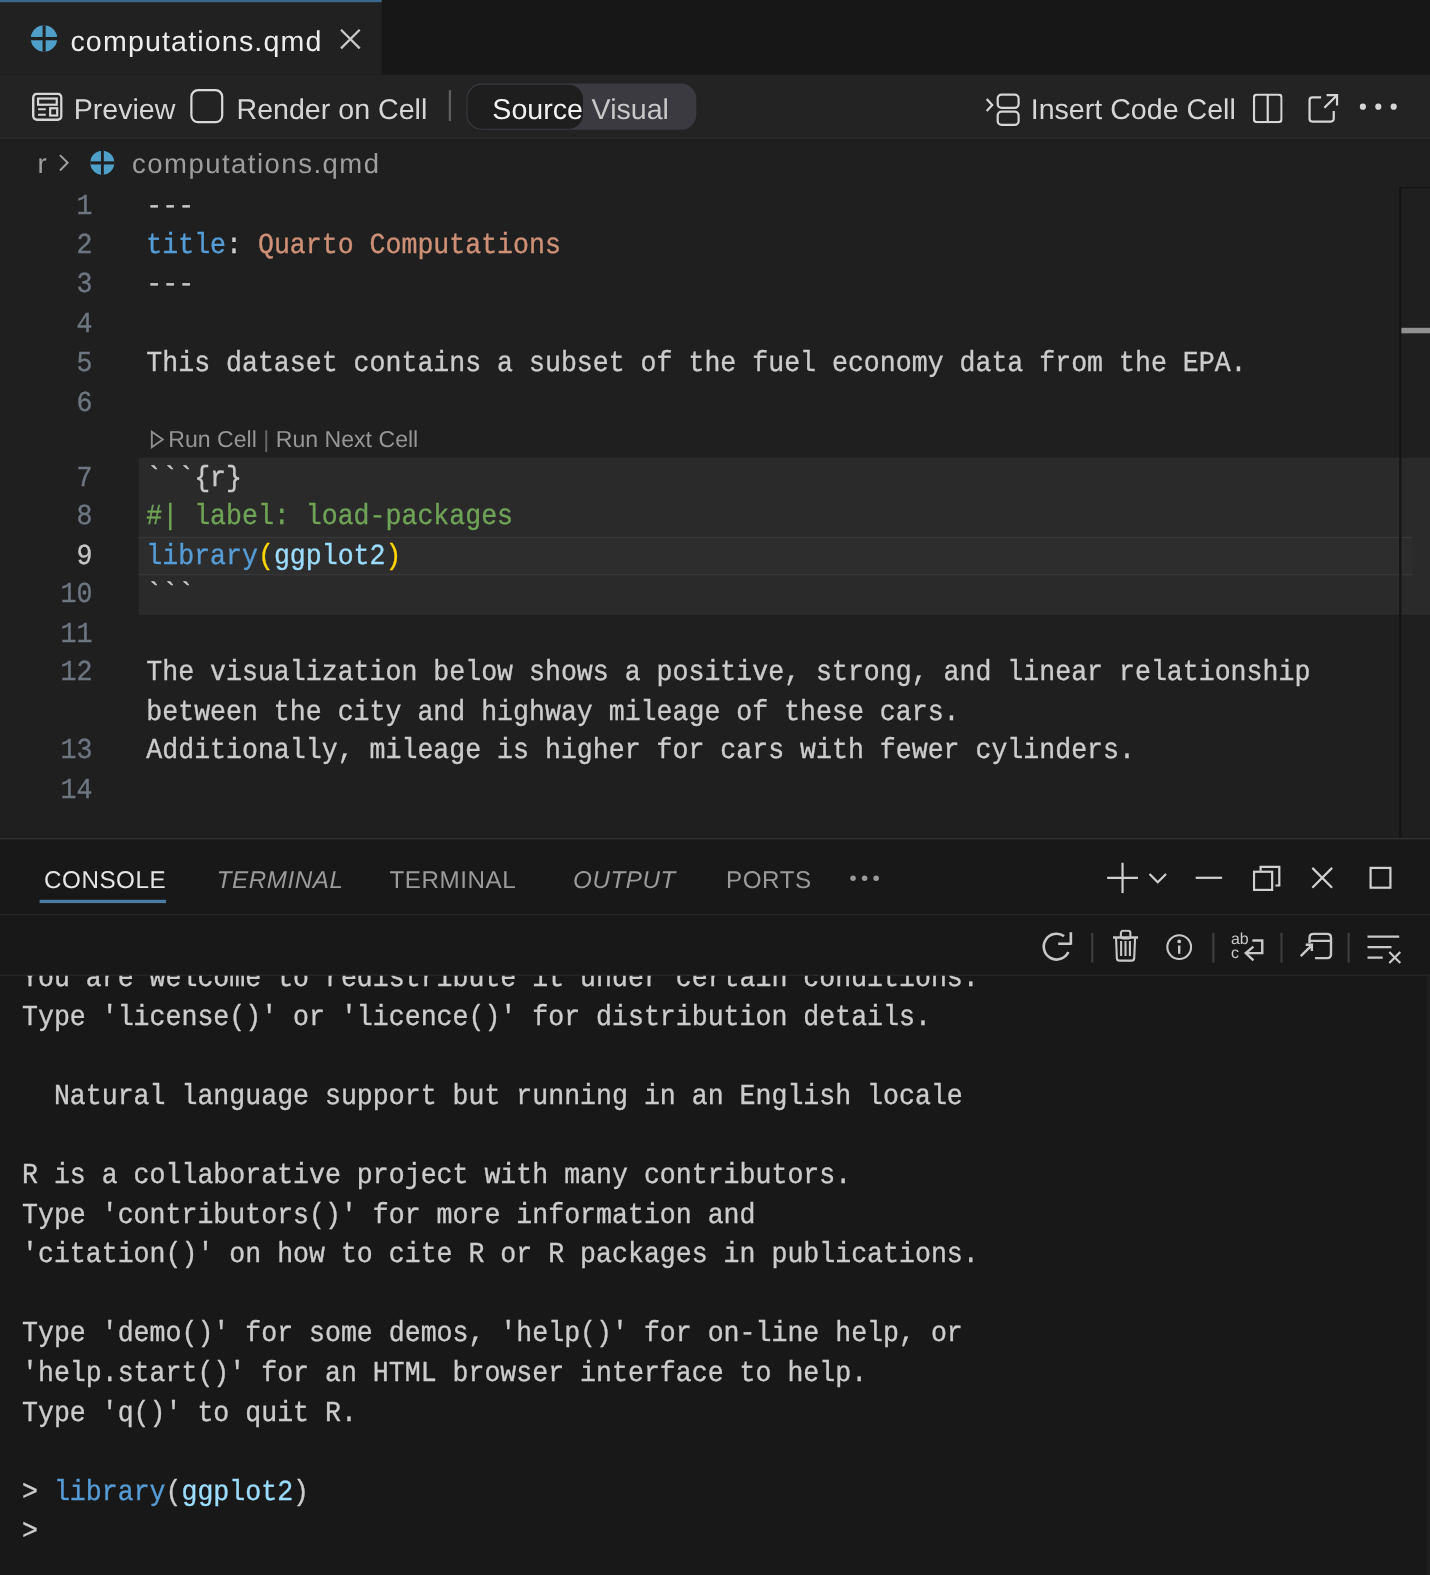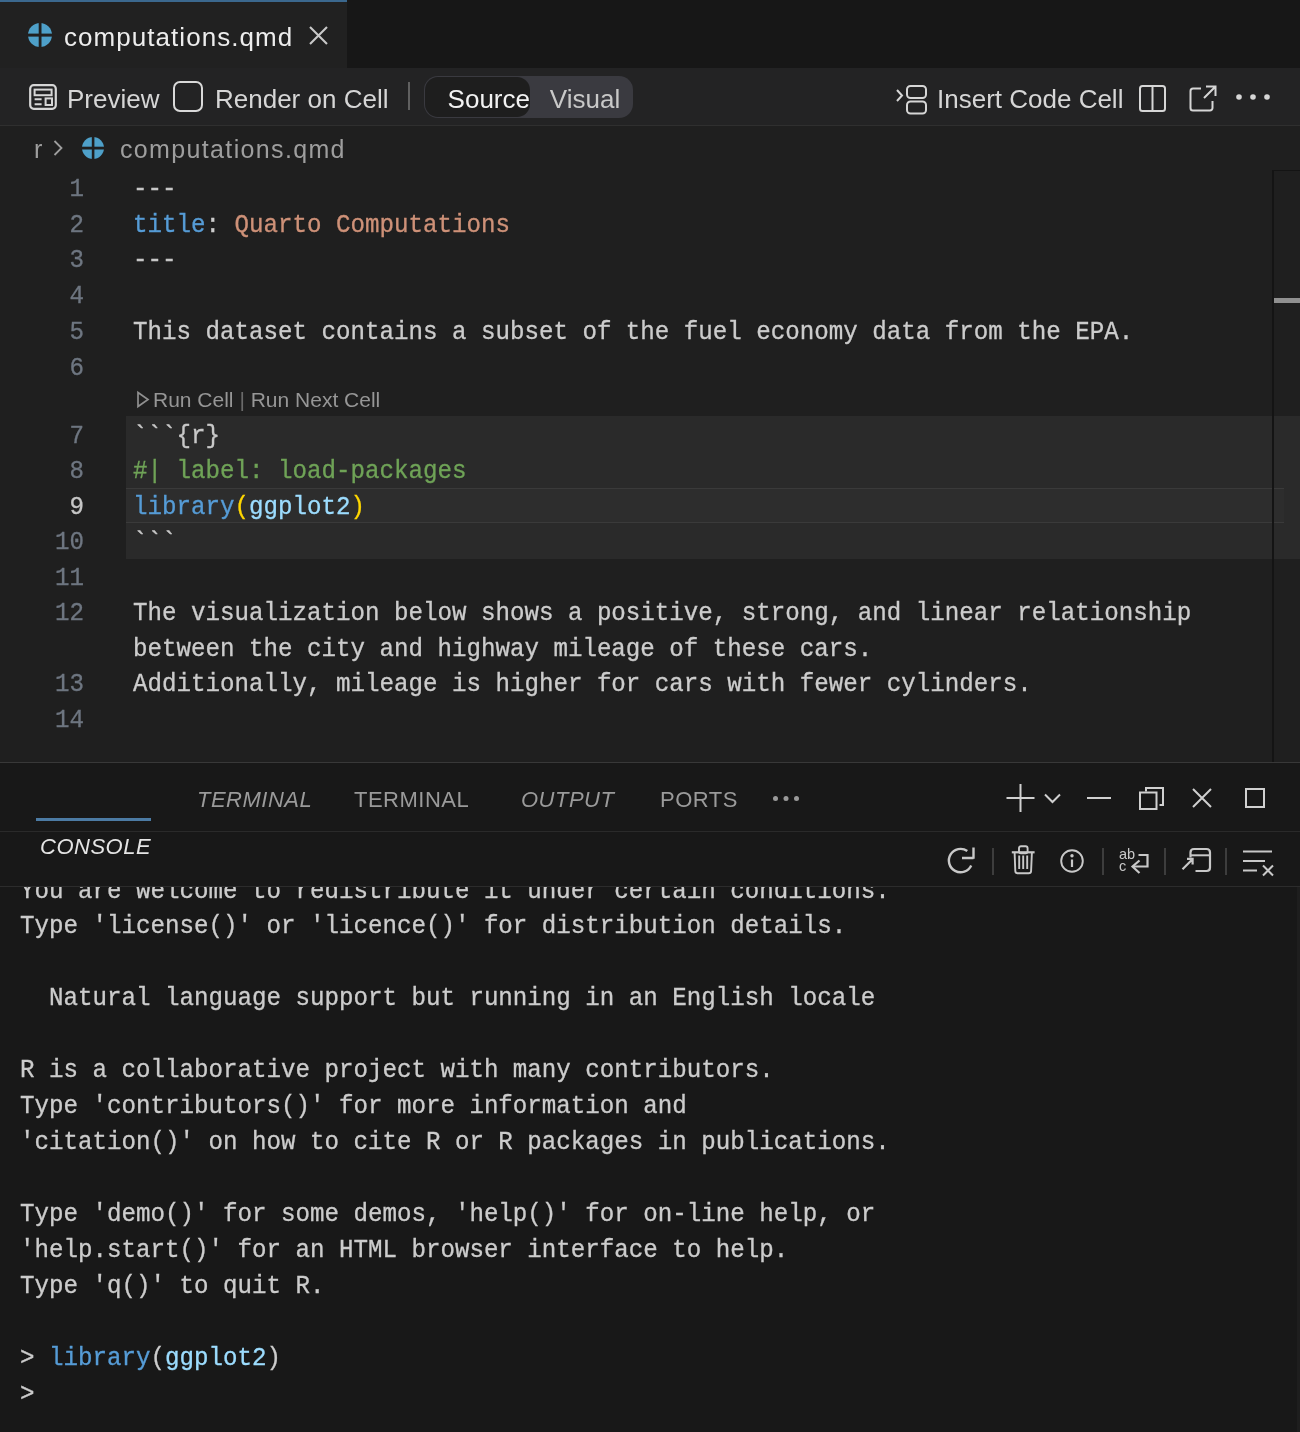--- a/index.html
+++ b/index.html
@@ -38,21 +38,21 @@
 </svg>
 <div class="r" style="left:67px;top:84px;font-size:26px;color:#d6d6d6;">Preview</div>
 
 <div class="r" style="left:173px;top:81px;width:30px;height:31px;border:2.4px solid #d9d9d9;border-radius:7px;box-sizing:border-box;"></div>
 <div class="r" style="left:215px;top:84px;font-size:26px;color:#d6d6d6;">Render on Cell</div>
 <div class="r" style="left:408px;top:82px;width:2px;height:28px;background:#606060;"></div>
 
 <div class="r" style="left:424px;top:76px;width:209px;height:42px;background:#3a3a40;border-radius:14px;"></div>
 <div class="r" style="left:425px;top:77px;width:105px;height:40px;background:#1e1e1e;border-radius:13px;"></div>
 <div class="r" style="left:425px;top:84px;width:105px;font-size:26px;color:#f2f2f2;text-align:right;">Source</div>
-<div class="r" style="left:530px;top:84px;width:110px;font-size:26px;color:#c8c8c8;text-align:center;">Visual</div>
+<div class="r" style="left:518px;top:84px;width:110px;font-size:26px;color:#c8c8c8;text-align:center;">Visual</div>
 
 <svg class="r" style="left:895px;top:83px;" width="34" height="32" viewBox="0 0 34 32">
   <path d="M2 7 L7 12.5 L2 18" stroke="#d6d6d6" stroke-width="2" fill="none"></path>
   <rect x="12" y="3" width="19" height="12" rx="3.5" fill="none" stroke="#d6d6d6" stroke-width="2"></rect>
   <rect x="12" y="18.5" width="19" height="12" rx="3.5" fill="none" stroke="#d6d6d6" stroke-width="2"></rect>
 </svg>
 <div class="r" style="left:937px;top:84px;font-size:26px;color:#d6d6d6;">Insert Code Cell</div>
 
 <svg class="r" style="left:1139px;top:85px;" width="27" height="27" viewBox="0 0 27 27">
   <rect x="1" y="1" width="25" height="25" rx="2.5" fill="none" stroke="#d6d6d6" stroke-width="2"></rect>
@@ -120,21 +120,21 @@
 <div class="r mono row" style="top:524.0px;color:#c8c8c8;">```</div>
 <div class="r mono row" style="top:595.0px;color:#cccccc;">The visualization below shows a positive, strong, and linear relationship</div>
 <div class="r mono row" style="top:630.5px;color:#cccccc;">between the city and highway mileage of these cars.</div>
 <div class="r mono row" style="top:666.0px;color:#cccccc;">Additionally, mileage is higher for cars with fewer cylinders.</div>
 
 <div class="r" style="left:0;top:762px;width:1300px;height:670px;background:#181818;border-top:1.5px solid #383838;box-sizing:border-box;"></div>
 <div class="r" style="left:0;top:830.5px;width:1300px;height:1px;background:#2a2a2a;"></div>
 <div class="r" style="left:0;top:886px;width:1300px;height:1px;background:#2c2c2c;"></div>
 <div class="r" style="left:1297px;top:887px;width:3px;height:545px;background:#1e1e1e;"></div>
 
-<div class="r" style="left:40px;top:834px;font-size:22px;letter-spacing:0.5px;color:#e5e5e5;font-style:italic;">CONSOLE</div>
+<div class="r" style="left:40px;top:787px;font-size:22px;letter-spacing:0.5px;color:#e5e5e5;">CONSOLE</div>
 <div class="r" style="left:36px;top:817.5px;width:115px;height:3px;background:#4c7ba4;"></div>
 <div class="r" style="left:197px;top:787px;font-size:22px;letter-spacing:0.5px;color:#9a9a9a;font-style:italic;">TERMINAL</div>
 <div class="r" style="left:354px;top:787px;font-size:22px;letter-spacing:0.5px;color:#9a9a9a;">TERMINAL</div>
 <div class="r" style="left:521px;top:787px;font-size:22px;letter-spacing:0.5px;color:#9a9a9a;font-style:italic;">OUTPUT</div>
 <div class="r" style="left:660px;top:787px;font-size:22px;letter-spacing:0.5px;color:#9a9a9a;">PORTS</div>
 <svg class="r" style="left:772px;top:795px;" width="32" height="7" viewBox="0 0 32 7">
   <circle cx="3.5" cy="3.5" r="2.5" fill="#9a9a9a"></circle>
     <circle cx="14" cy="3.5" r="2.5" fill="#9a9a9a"></circle>
     <circle cx="24.5" cy="3.5" r="2.5" fill="#9a9a9a"></circle>
 </svg>

